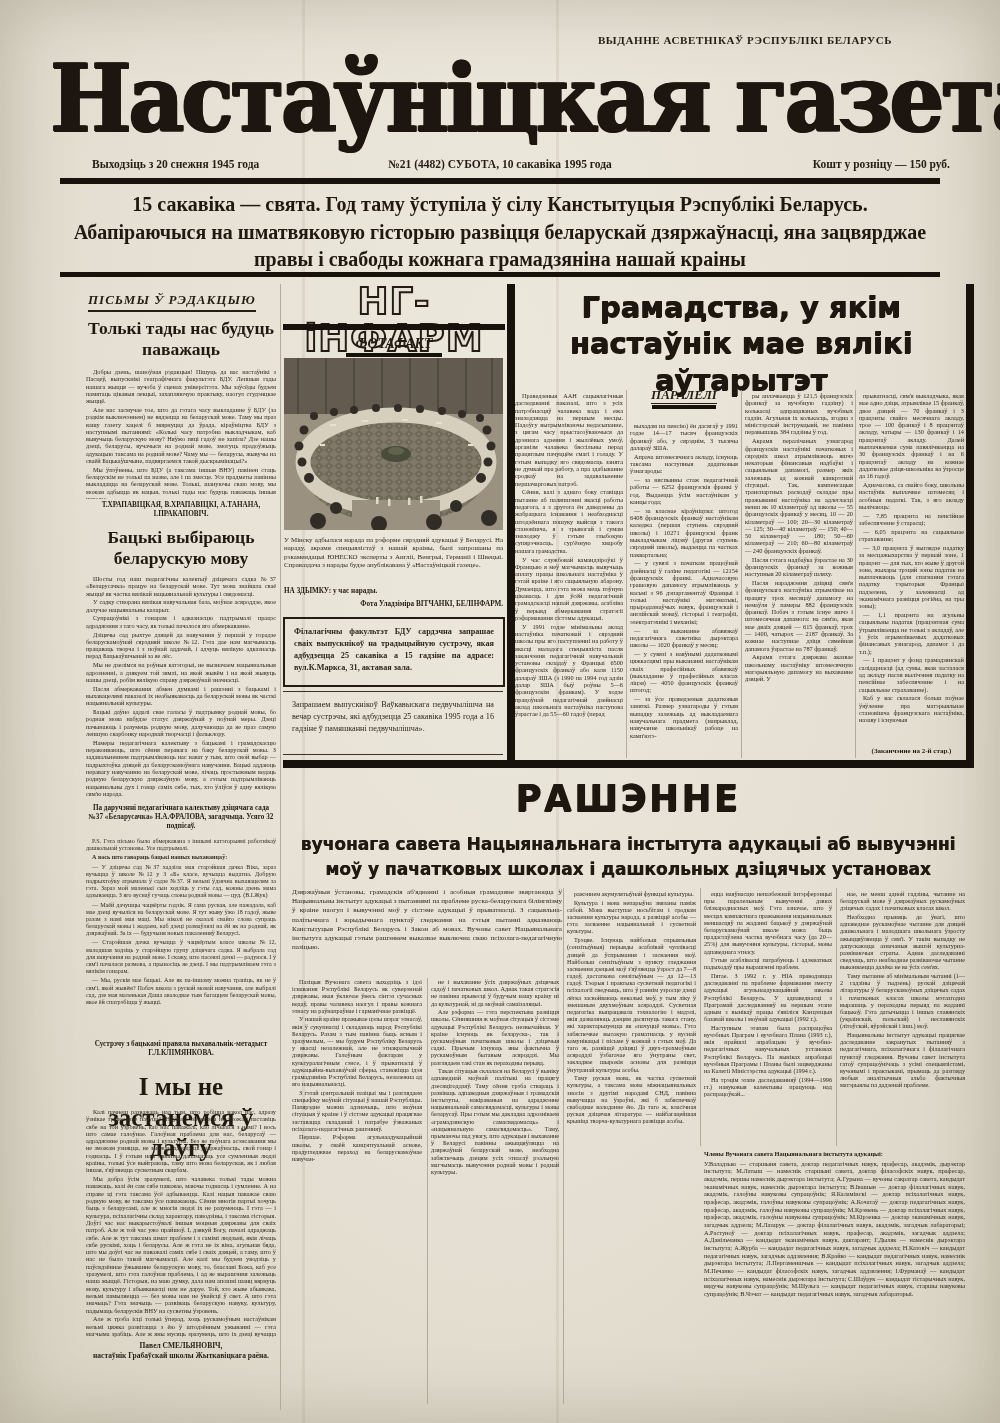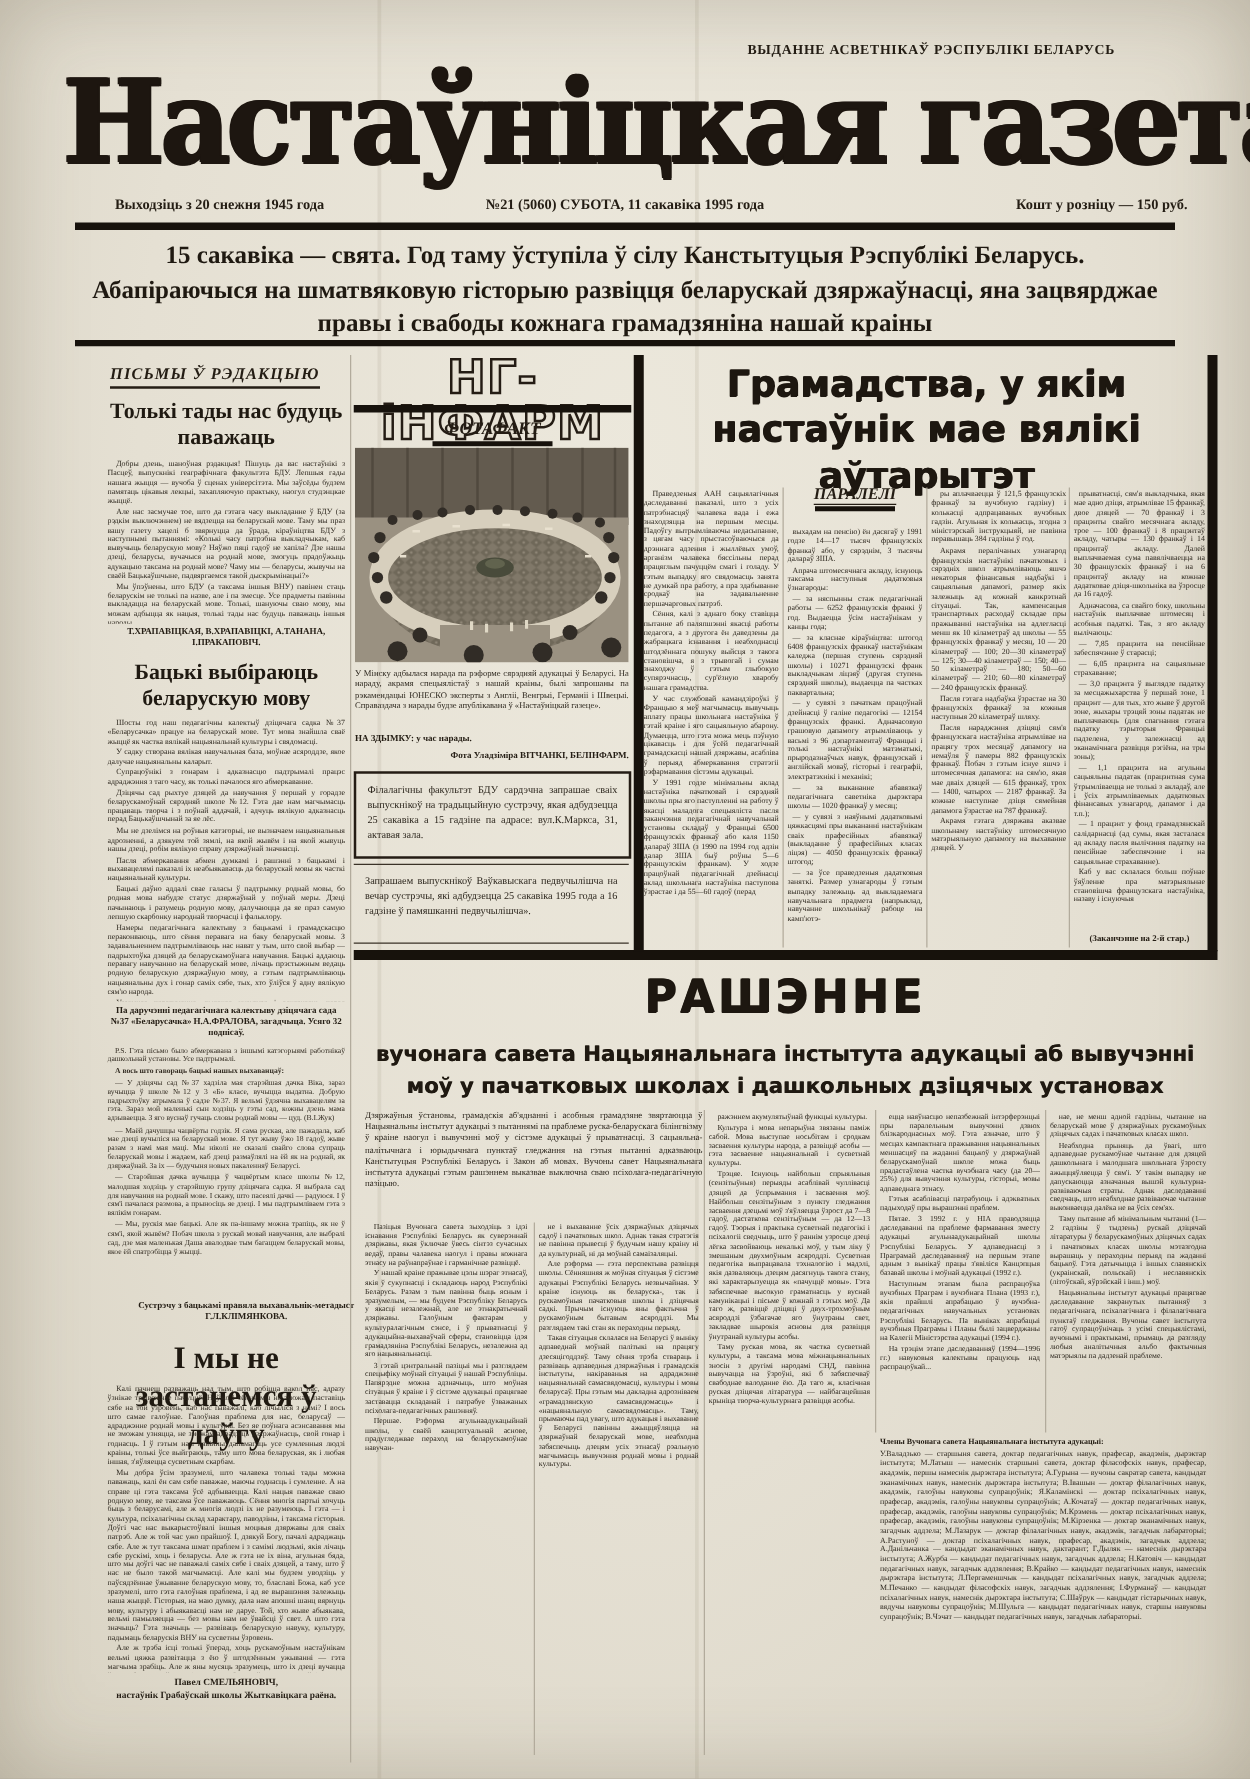--- a/index.html
+++ b/index.html
@@ -59,21 +59,21 @@
 </head>
 <body>
 
 <div class="page">
   <div class="fold" style="left:556px;"></div>
   <div class="fold" style="left:302px;"></div>
 
   <div class="abs edition-note" style="left:540px;top:34px;width:410px;">ВЫДАННЕ АСВЕТНІКАЎ РЭСПУБЛІКІ БЕЛАРУСЬ</div>
   <div class="abs masthead" style="left:50px;top:52px;width:900px;">Настаўніцкая газета</div>
   <div class="abs dateline" style="left:92px;top:158px;">Выходзіць з 20 снежня 1945 года</div>
-  <div class="abs dateline" style="left:330px;top:158px;width:340px;text-align:center;">№21 (5060) СУБОТА, 11 сакавіка 1995 года</div>
+  <div class="abs dateline" style="left:330px;top:158px;width:340px;text-align:center;">№21 (4482) СУБОТА, 10 сакавіка 1995 года</div>
   <div class="abs dateline" style="left:760px;top:158px;width:190px;text-align:right;">Кошт у розніцу — 150 руб.</div>
 
   <div class="bar" style="left:60px;top:178px;width:880px;height:6px;"></div>
   <div class="abs lead-headline" style="left:70px;top:191px;width:860px;">15 сакавіка — свята. Год таму ўступіла ў сілу Канстытуцыя Рэспублікі Беларусь. Абапіраючыся на шматвяковую гісторыю развіцця беларускай дзяржаўнасці, яна зацвярджае правы і свабоды кожнага грамадзяніна нашай краіны</div>
   <div class="bar" style="left:60px;top:272px;width:880px;height:5px;"></div>
 
   <div class="abs" style="left:88px;top:290px;">
     <span class="rubric">ПІСЬМЫ Ў РЭДАКЦЫЮ</span>
   </div>
   <div class="abs atitle" style="left:86px;top:318px;width:190px;">Толькі тады нас будуць паважаць</div>
@@ -95,21 +95,21 @@
       <p>Бацькі даўно аддалі свае галасы ў падтрымку роднай мовы, бо родная мова набудзе статус дзяржаўнай у поўнай меры. Дзеці пачынаюць і разумець родную мову, далучаюцца да яе праз самую лепшую скарбонку народнай творчасці і фальклору.</p>
       <p>Намеры педагагічнага калектыву з бацькамі і грамадскасцю пераконваюць, што сёння перавага на баку беларускай мовы. З задавальненнем падтрымліваюць нас нават у тым, што свой выбар — падрыхтоўка дзяцей да беларускамоўнага навучання. Бацькі аддаюць перавагу навучанню на беларускай мове, лічаць прэстыжным ведаць родную беларускую дзяржаўную мову, а гэтым падтрымліваюць нацыянальны дух і гонар саміх сябе, тых, хто ўліўся ў адну вялікую сям'ю народа.</p>
       <p>Узаемнае паразуменне, высокая культура і адказнасць перад беларускай дзяржавай дае нам магчымасць аб'яднаць усе сілы для ўгрунтавання саміх сябе і сваіх дзяцей ад знявагі і здрады новымі пакаленнямі беларусаў.</p>
     </div>
   <div class="abs sig" style="left:86px;top:804px;width:190px;height:30px;overflow:hidden;">Па даручэнні педагагічнага калектыву дзіцячага сада №37 «Беларусачка» Н.А.ФРАЛОВА, загадчыца. Усяго 32 подпісаў.</div>
   <div class="abs smallnote" style="left:86px;top:838px;width:190px;height:198px;">
     <p>Р.S. Гэта пісьмо было абмеркавана з іншымі катэгорыямі работнікаў дашкольнай установы. Усе падтрымалі.</p>
     <p style="font-weight:bold;">А вось што гавораць бацькі нашых выхаванцаў:</p>
     <span><p>— У дзіцячы сад №37 хадзіла мая старэйшая дачка Віка, зараз вучыцца ў школе №12 у 3 «Б» класе, вучыцца выдатна. Добрую падрыхтоўку атрымала ў садзе №37. Я вельмі ўдзячна выхавацелям за гэта. Зараз мой маленькі сын ходзіць у гэты сад, кожны дзень мама адзываецца. З яго вуснаў гучаць словы роднай мовы — цуд. (В.І.Жук)</p><p>— Маёй дачушцы чацвёрты годзік. Я сама руская, але пажадала, каб мае дзеці вучыліся на беларускай мове. Я тут жыву ўжо 18 гадоў, жыве разам з намі мая маці. Мы ніколі не сказалі свайго слова супраць беларускай мовы і жадаем, каб дзеці размаўлялі на ёй як на роднай, як дзяржаўнай. За іх — будучыня новых пакаленняў Беларусі.</p><p>— Старэйшая дачка вучыцца ў чацвёртым класе школы №12, малодшая ходзіць у старэйшую групу дзіцячага садка. Я выбрала сад для навучання на роднай мове. І скажу, што пасеялі дачкі — радуюся. І ў сям'і пачалася размова, а прыносіць яе дзеці. І мы падтрымліваем гэта з вялікім гонарам.</p><p>— Мы, рускія мае бацькі. Але як па-іншаму можна трапіць, як не ў сям'і, якой жывём? Побач школа з рускай мовай навучання, але выбралі сад, дзе мая маленькая Даша авалодвае тым багаццем беларускай мовы, якое ёй спатрэбіцца ў жыцці.</p></span>
   </div>
-  <div class="abs sig" style="left:102px;top:1040px;width:190px;">Сустрэчу з бацькамі правяла выхавальнік-метадыст Г.Л.КЛІМЯНКОВА.</div>
+  <div class="abs sig" style="left:86px;top:1040px;width:190px;">Сустрэчу з бацькамі правяла выхавальнік-метадыст Г.Л.КЛІМЯНКОВА.</div>
 
   <div class="abs atitle" style="left:86px;top:1072px;width:190px;font-size:25px;">І мы не застанемся ў даўгу</div>
   <div class="abs body-col" style="left:86px;top:1108px;width:190px;height:230px;">
       <p>Калі пачнеш разважаць над тым, што робіцца вакол нас, адразу ўзнікае трывожнае пачуццё. Няўжо і сёння мы не зможам паставіць сябе на той узровень, каб нас паважалі, каб лічыліся з намі? І вось што самае галоўнае. Галоўная праблема для нас, беларусаў — адраджэнне роднай мовы і культуры. Без яе поўнага асэнсавання мы не зможам узняцца, не зможам адрадзіць дзяржаўнасць, свой гонар і годнасць. І ў гэтым нам павінны дапамагаць усе сумленныя людзі краіны, толькі ўсе выйграюць, таму што мова беларуская, як і любая іншая, з'яўляецца сусветным скарбам.</p>
       <p>Мы добра ўсім зразумелі, што чалавека толькі тады можна паважаць, калі ён сам сябе паважае, маючы годнасць і сумленне. А на справе ці гэта таксама ўсё адбываецца. Калі нацыя паважае сваю родную мову, яе таксама ўсе паважаюць. Сёння многія партыі хочуць быць з беларусамі, але ж многія людзі іх не разумеюць. І гэта — і культура, псіхалагічны склад характару, паводзіны, і таксама гісторыя. Доўгі час нас выкарыстоўвалі іншыя моцныя дзяржавы для сваіх патрэб. Але ж той час ужо прайшоў. І, дзякуй Богу, пачалі адраджаць сябе. Але ж тут таксама шмат праблем і з самімі людзьмі, якія лічаць сябе рускімі, хоць і беларусы. Але ж гэта не іх віна, агульная бяда, што мы доўгі час не паважалі саміх сябе і сваіх дзяцей, а таму, што ў нас не было такой магчымасці. Але калі мы будзем уводзіць у паўсядзённае ўжыванне беларускую мову, то, блаславі Божа, каб усе зразумелі, што гэта галоўная праблема, і ад яе вырашэння залежыць наша жыццё. Гісторыя, на маю думку, дала нам апошні шанц вярнуць мову, культуру і абыякавасці нам не даруе. Той, хто жыве абыякава, вельмі памыляецца — без мовы нам не ўвайсці ў свет. А што гэта значыць? Гэта значыць — развіваць беларускую навуку, культуру, падымаць беларускія ВНУ на сусветны ўзровень.</p>
       <p>Але ж трэба ісці толькі ўперад, хоць рускамоўным настаўнікам вельмі цяжка развітацца з ёю ў штодзённым ужыванні — гэта магчыма зрабіць. Але ж яны мусяць зразумець, што іх дзеці вучацца ўжо на беларускай мове, і гэтаму неабходна ўсямерна садзейнічаць.</p>
     </div>
   <div class="abs sig-right" style="left:86px;top:1341px;width:190px;">
     <div>Павел СМЕЛЬЯНОВІЧ,</div>
     <div>настаўнік Грабаўскай школы Жыткавіцкага раёна.</div>
@@ -186,21 +186,21 @@
         <rect x="92" y="139" width="2.5" height="7"></rect>
           <rect x="104" y="141" width="2.5" height="7"></rect>
         <rect x="124" y="140" width="2.5" height="7"></rect>
           <rect x="136" y="138" width="2.5" height="7"></rect>
       </g>
     </svg>
   </div>
   <div class="abs caption" style="left:284px;top:536px;width:219px;height:48px;">У Мінску адбылася нарада па рэформе сярэдняй адукацыі ў Беларусі. На нараду, акрамя спецыялістаў з нашай краіны, былі запрошаны па рэкамендацыі ЮНЕСКО эксперты з Англіі, Венгрыі, Германіі і Швецыі. Справаздача з нарады будзе апублікавана ў «Настаўніцкай газеце».</div>
   <div class="abs cap-bold" style="left:284px;top:587px;width:219px;">НА ЗДЫМКУ: у час нарады.</div>
   <div class="abs cap-bold" style="left:284px;top:600px;width:219px;text-align:right;">Фота Уладзіміра ВІТЧАНКІ, БЕЛІНФАРМ.</div>
-  <div class="abs announce1" style="left:283px;top:617px;width:200px;height:52px;overflow:hidden;">Філалагічны факультэт БДУ сардэчна запрашае сваіх выпускнікоў на традыцыйную сустрэчу, якая адбудзецца 25 сакавіка а 15 гадзіне па адрасе: вул.К.Маркса, 31, актавая зала.</div>
+  <div class="abs announce1" style="left:283px;top:617px;width:200px;height:52px;overflow:hidden;font-weight:bold;">Філалагічны факультэт БДУ сардэчна запрашае сваіх выпускнікоў на традыцыйную сустрэчу, якая адбудзецца 25 сакавіка а 15 гадзіне па адрасе: вул.К.Маркса, 31, актавая зала.</div>
   <div class="abs announce2" style="left:283px;top:691px;width:202px;height:48px;overflow:hidden;">Запрашаем выпускнікоў Ваўкавыскага педвучылішча на вечар сустрэчы, які адбудзецца 25 сакавіка 1995 года а 16 гадзіне ў памяшканні педвучылішча».</div>
 
   <div class="bar" style="left:283px;top:760px;width:691px;height:8px;"></div>
   <div class="bar" style="left:507px;top:284px;width:8px;height:477px;"></div>
   <div class="bar" style="left:966px;top:284px;width:8px;height:477px;"></div>
 
   <div class="abs soc-title" style="left:525px;top:289px;width:432px;">Грамадства, у якім настаўнік мае вялікі аўтарытэт</div>
   <div class="abs paraleli" style="left:628px;top:388px;width:112px;">
     <span class="u">ПАРАЛЕЛІ</span>
     <div class="paraleli-bar"></div>

